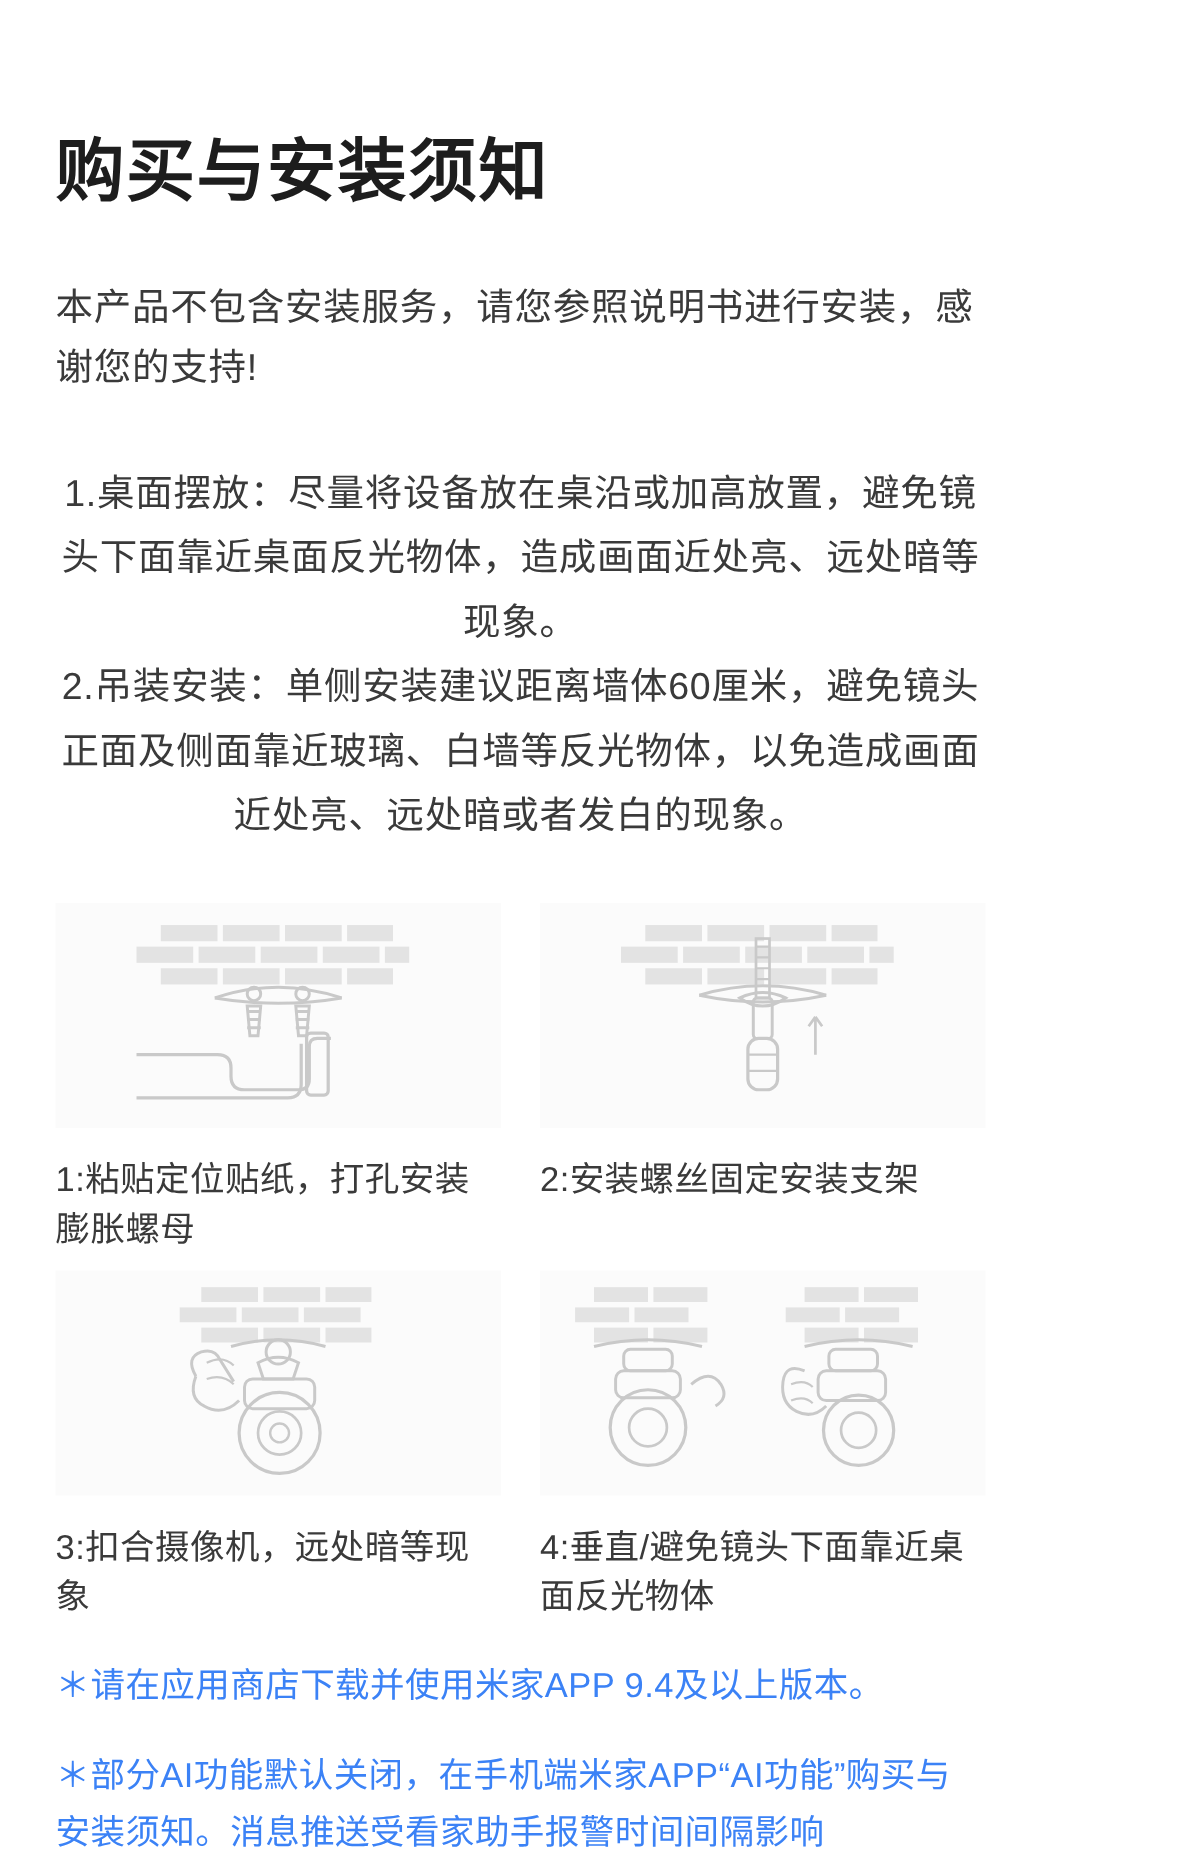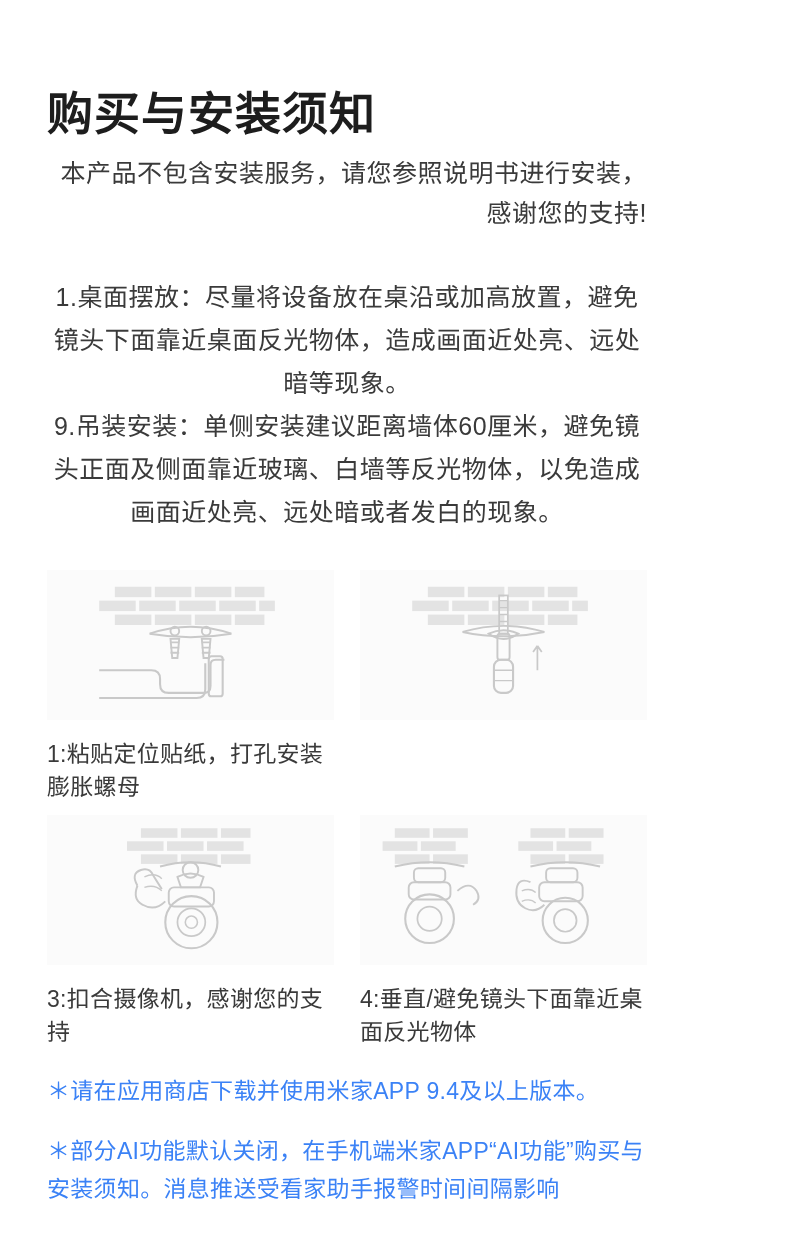--- a/index.html
+++ b/index.html
@@ -13,38 +13,37 @@
     overflow: hidden;
     font-family: "Liberation Sans", "DejaVu Sans", sans-serif;
     color: #2b2b2b;
     position: relative;
   }
   .page {
     width: 694px;
     height: 1238px;
     position: relative;
     box-sizing: border-box;
-    padding: 0 47px;
+    padding: 0 37px;
   }
   .page-title {
     font-size: 46px;
     font-weight: bold;
     letter-spacing: 1px;
     color: #1d1d1d;
     margin: 0;
     padding-top: 88px;
     line-height: 1.15;
   }
   .intro {
     font-size: 25px;
     line-height: 1.62;
     color: #3a3a3a;
-    margin-top: 12px;
+    margin-top: 44px;
     letter-spacing: 0.5px;
-    text-align: right;
   }
   .steps-text {
     margin-top: 42px;
     font-size: 25px;
     line-height: 1.72;
     color: #3a3a3a;
     letter-spacing: 0.5px;
   }
   .steps-text p {
     margin: 0;
@@ -95,21 +94,21 @@
 <body>
 
 <div class="page">
 
   <h1 class="page-title">购买与安装须知</h1>
 
   <div class="intro">本产品不包含安装服务，请您参照说明书进行安装，感谢您的支持!</div>
 
   <div class="steps-text">
     <p>1.桌面摆放：尽量将设备放在桌沿或加高放置，避免镜头下面靠近桌面反光物体，造成画面近处亮、远处暗等现象。</p>
-    <p>9.吊装安装：单侧安装建议距离墙体60厘米，避免镜头正面及侧面靠近玻璃、白墙等反光物体，以免造成画面近处亮、远处暗或者发白的现象。</p>
+    <p>2.吊装安装：单侧安装建议距离墙体60厘米，避免镜头正面及侧面靠近玻璃、白墙等反光物体，以免造成画面近处亮、远处暗或者发白的现象。</p>
   </div>
 
   <div class="grid">
 
     <div class="cell">
       <div class="figure">
         <svg viewBox="0 0 330 150" preserveAspectRatio="xMidYMid meet" aria-hidden="true">
           <g fill="#e3e3e3">
             <rect x="78" y="8" width="42" height="12"></rect>
               <rect x="124" y="8" width="42" height="12"></rect>
@@ -165,20 +164,21 @@
           <path d="M118 60 q47 10 94 0" fill="none" stroke="#c9c9c9" stroke-width="2.2"></path>
           <path d="M148 62 q17 -8 34 0 q-17 12 -34 0 z" fill="none" stroke="#c9c9c9" stroke-width="2.2"></path>
           <rect x="160" y="18" width="10" height="44" fill="none" stroke="#c9c9c9" stroke-width="2"></rect>
           <path d="M160 24 h10 M160 32 h10 M160 40 h10 M160 48 h10" stroke="#c9c9c9" stroke-width="1.6"></path>
           <rect x="158" y="62" width="14" height="30" rx="3" fill="none" stroke="#c9c9c9" stroke-width="2.2"></rect>
           <rect x="154" y="92" width="22" height="38" rx="8" fill="none" stroke="#c9c9c9" stroke-width="2.4"></rect>
           <path d="M154 104 h22 M154 116 h22" stroke="#c9c9c9" stroke-width="1.6"></path>
           <path d="M204 104 v-28 m0 0 l-5 7 m5 -7 l5 7" fill="none" stroke="#c9c9c9" stroke-width="2"></path>
         </svg>
       </div>
+      <div class="caption">2:安装螺丝固定安装支架</div>
     </div>
 
     <div class="cell">
       <div class="figure">
         <svg viewBox="0 0 330 150" preserveAspectRatio="xMidYMid meet" aria-hidden="true">
           <g fill="#e3e3e3">
             <rect x="108" y="4" width="42" height="11"></rect>
               <rect x="154" y="4" width="42" height="11"></rect>
               <rect x="200" y="4" width="34" height="11"></rect>
             <rect x="92" y="19" width="42" height="11"></rect>
@@ -193,21 +193,21 @@
           <path d="M150 60 q15 -8 30 0 l-4 12 h-22 z" fill="none" stroke="#c9c9c9" stroke-width="2.2"></path>
           <rect x="140" y="72" width="52" height="22" rx="6" fill="none" stroke="#c9c9c9" stroke-width="2.2"></rect>
           <circle cx="166" cy="112" r="30" fill="none" stroke="#c9c9c9" stroke-width="2.4"></circle>
           <circle cx="166" cy="112" r="16" fill="none" stroke="#c9c9c9" stroke-width="2"></circle>
           <circle cx="166" cy="112" r="7" fill="none" stroke="#c9c9c9" stroke-width="1.8"></circle>
           <path d="M104 70 q-8 -14 4 -18 q10 -3 14 6 l10 16" fill="none" stroke="#c9c9c9" stroke-width="2.2"></path>
           <path d="M104 70 q-6 16 6 22 q14 8 26 -4" fill="none" stroke="#c9c9c9" stroke-width="2.2"></path>
           <path d="M112 60 q12 -6 20 2 M112 72 q12 -4 20 4" fill="none" stroke="#c9c9c9" stroke-width="1.6"></path>
         </svg>
       </div>
-      <div class="caption">3:扣合摄像机，感谢您的支持</div>
+      <div class="caption">3:扣合摄像机，远处暗等现象</div>
     </div>
 
     <div class="cell">
       <div class="figure">
         <svg viewBox="0 0 330 150" preserveAspectRatio="xMidYMid meet" aria-hidden="true">
           <g fill="#e3e3e3">
             <rect x="40" y="4" width="40" height="11"></rect>
               <rect x="84" y="4" width="40" height="11"></rect>
               <rect x="196" y="4" width="40" height="11"></rect>
               <rect x="240" y="4" width="40" height="11"></rect>

